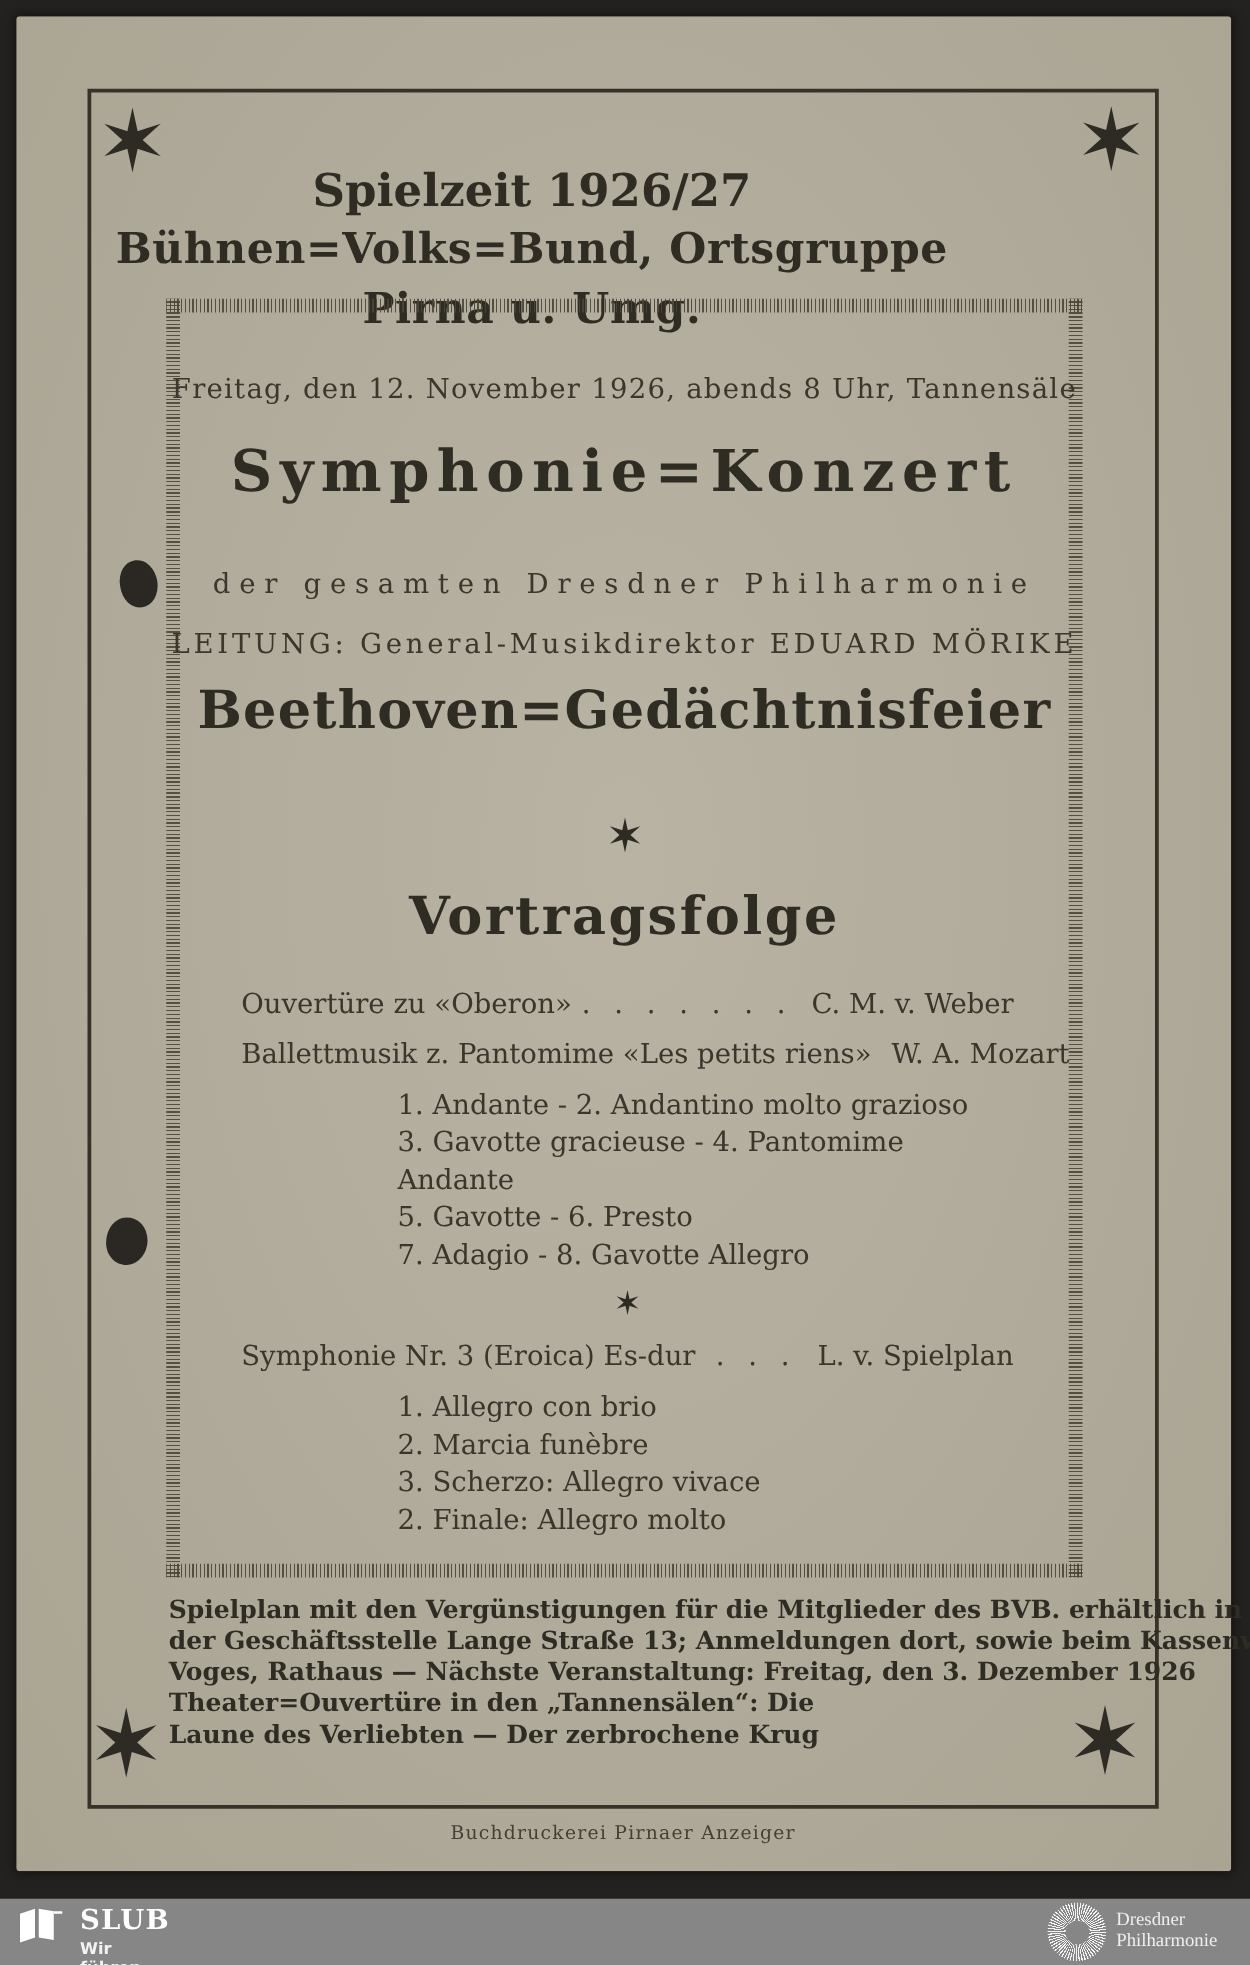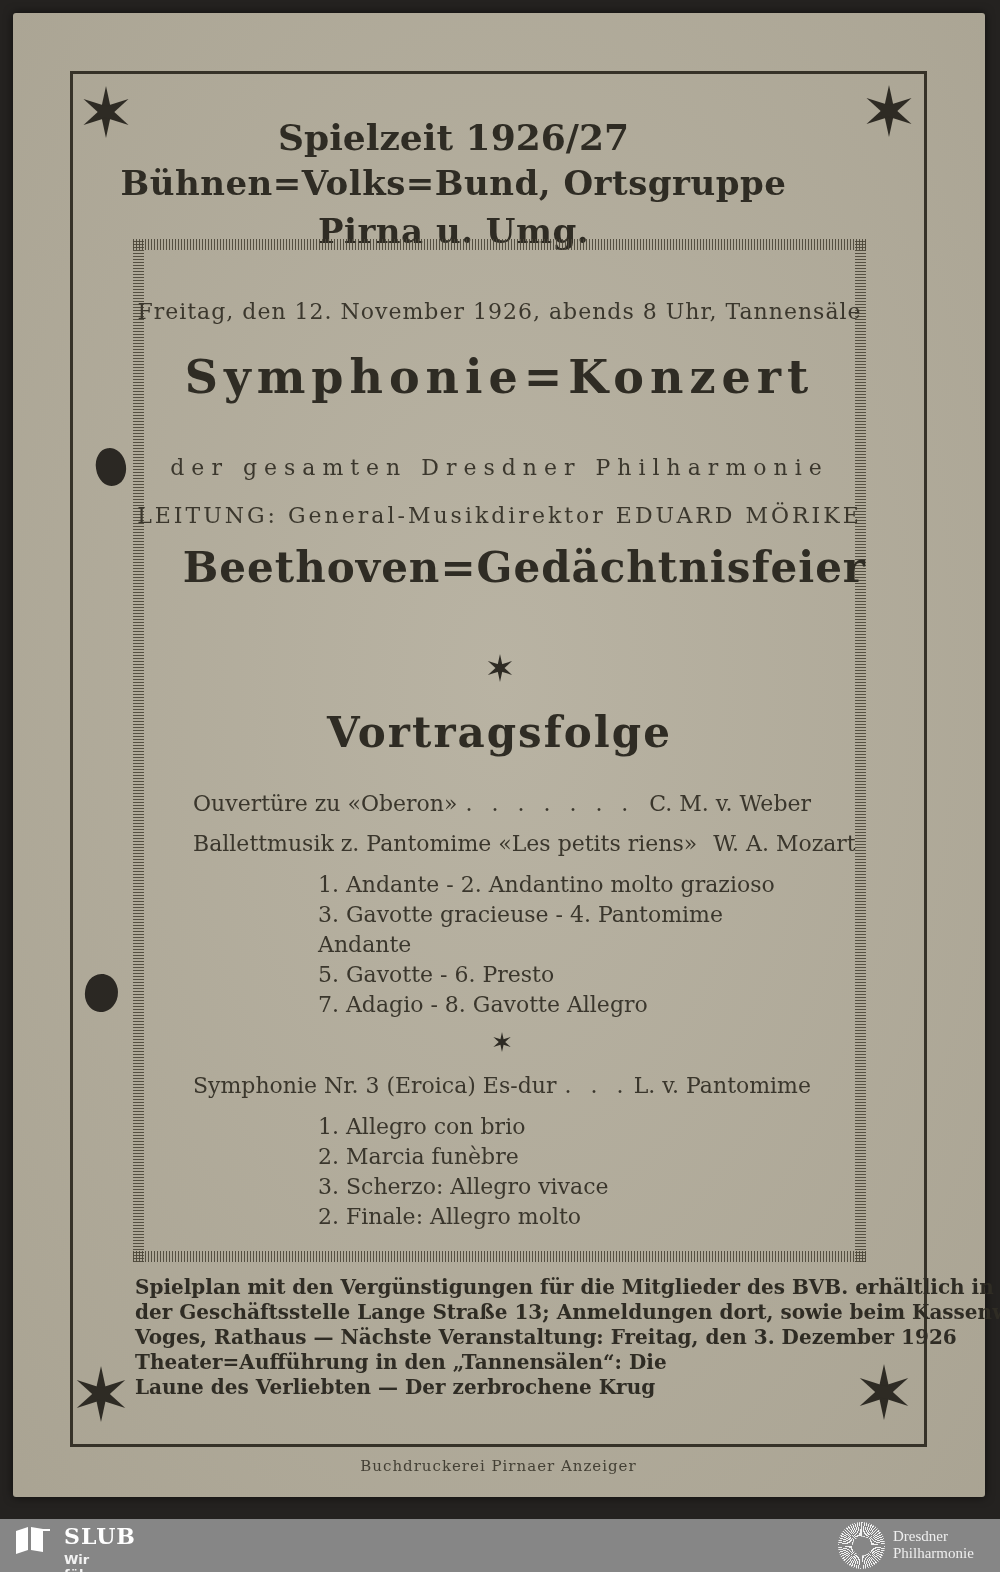--- a/index.html
+++ b/index.html
@@ -29,28 +29,28 @@
   .hole{position:absolute;background:#2b2823;border-radius:48% 52% 50% 50%;}
   
   .band-strip{position:absolute;opacity:.9;}
   .band-h{height:11px;width:733px;left:120px;
     background:repeating-linear-gradient(90deg,#4a4537 0 1px,rgba(74,69,55,0) 1px 3px);}
   .band-v{width:11px;height:1023px;top:226px;
     background:repeating-linear-gradient(0deg,#4a4537 0 1px,rgba(74,69,55,0) 1px 3px);}
   
   .ctr{position:absolute;left:120px;width:733px;text-align:center;}
   .fraktur{font-weight:bold;color:#2f2c24;}
-  .header-wrap{position:absolute;left:57px;top:102px;width:711px;text-align:center;padding-left:28px;}
+  .header-wrap{position:absolute;left:57px;top:118px;width:711px;text-align:center;}
   .hdr1{font-size:36px;line-height:44px;}
   .hdr2{font-size:34px;line-height:48px;letter-spacing:.5px;}
   .dateline{top:286px;font-size:22px;letter-spacing:1px;color:#3b372d;text-align:center;}
   .maintitle{top:334px;font-size:46px;line-height:60px;letter-spacing:6px;}
   .sub1{top:442px;font-size:22px;letter-spacing:7px;color:#3b372d;}
   .sub2{top:490px;font-size:22px;letter-spacing:3px;color:#3b372d;}
-  .eventtitle{top:526px;font-size:42px;line-height:58px;letter-spacing:1px;text-align:right;}
+  .eventtitle{top:526px;font-size:42px;line-height:58px;letter-spacing:1px;}
   .orn1{left:487px;top:655px;}
   .progheading{top:692px;font-size:42px;line-height:56px;letter-spacing:2px;}
   .program{position:absolute;left:180px;top:777px;width:618px;font-size:22px;color:#3a362c;}
   .workrow{display:flex;align-items:baseline;line-height:28px;white-space:nowrap;}
   .workrow + .workrow{margin-top:12px;}
   .leader{flex:1;text-align:center;letter-spacing:6px;overflow:hidden;padding:0 8px;color:#3a362c;}
   .composer{text-align:left;}
   .movs{margin:12px 0 0 125px;line-height:30px;}
   .prog-star{text-align:center;height:26px;margin-top:10px;position:relative;}
   .sym-row{margin-top:16px;}
@@ -171,35 +171,35 @@
             <path d="M12 0 L14.6 12 L12 24 L9.4 12 Z"></path>
             <path d="M12 0 L14.6 12 L12 24 L9.4 12 Z" transform="rotate(60 12 12)"></path>
             <path d="M12 0 L14.6 12 L12 24 L9.4 12 Z" transform="rotate(120 12 12)"></path>
           </svg>
       </span>
     </div>
 
     <div class="workrow sym-row">
       <span>Symphonie Nr. 3 (Eroica) Es-dur</span>
       <span class="leader">. . .</span>
-      <span class="composer">L. v. Pantomime</span>
+      <span class="composer">L. v. Spielplan</span>
     </div>
     <div class="movs">
       <div>1. Allegro con brio</div>
       <div>2. Marcia funèbre</div>
       <div>3. Scherzo:  Allegro vivace</div>
       <div>2. Finale:  Allegro molto</div>
     </div>
   </div>
 
   <div class="notice">
     <div>Spielplan mit den Vergünstigungen für die Mitglieder des BVB. erhältlich in</div>
     <div>der Geschäftsstelle Lange Straße 13; Anmeldungen dort, sowie beim Kassenwart</div>
     <div>Voges, Rathaus — Nächste Veranstaltung: Freitag, den 3. Dezember 1926</div>
-    <div>Theater=Aufführung in den „Tannensälen“: Die</div>
+    <div>Theater=Ouvertüre in den „Tannensälen“: Die</div>
     <div>Laune des Verliebten — Der zerbrochene Krug</div>
   </div>
 
   <div class="printer">Buchdruckerei Pirnaer Anzeiger</div>
 </div>
 
 <div class="footerbar">
 
   <div class="slub-lockup">
     <span class="slub-book">

